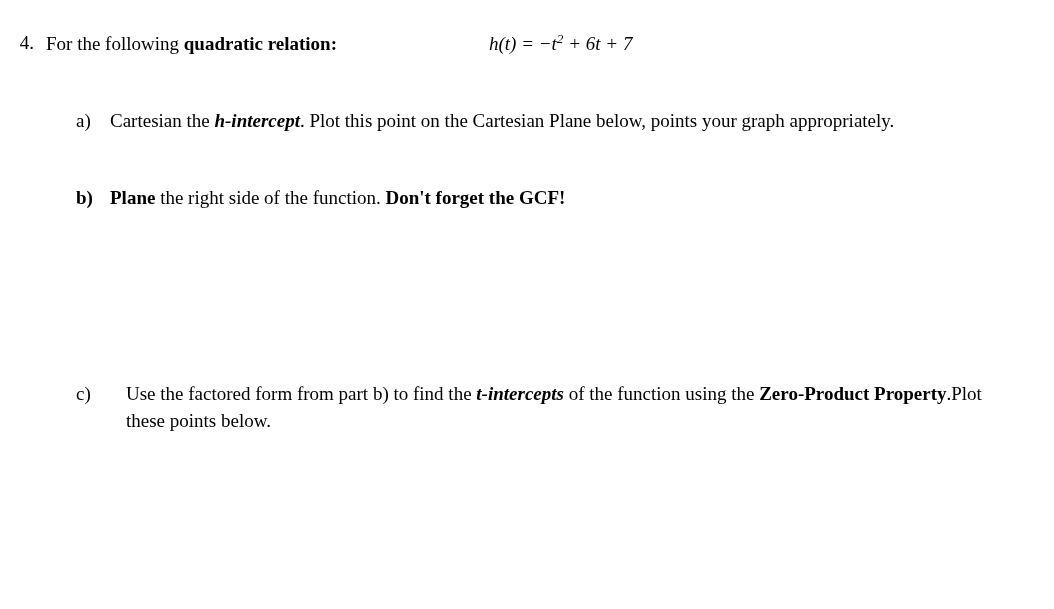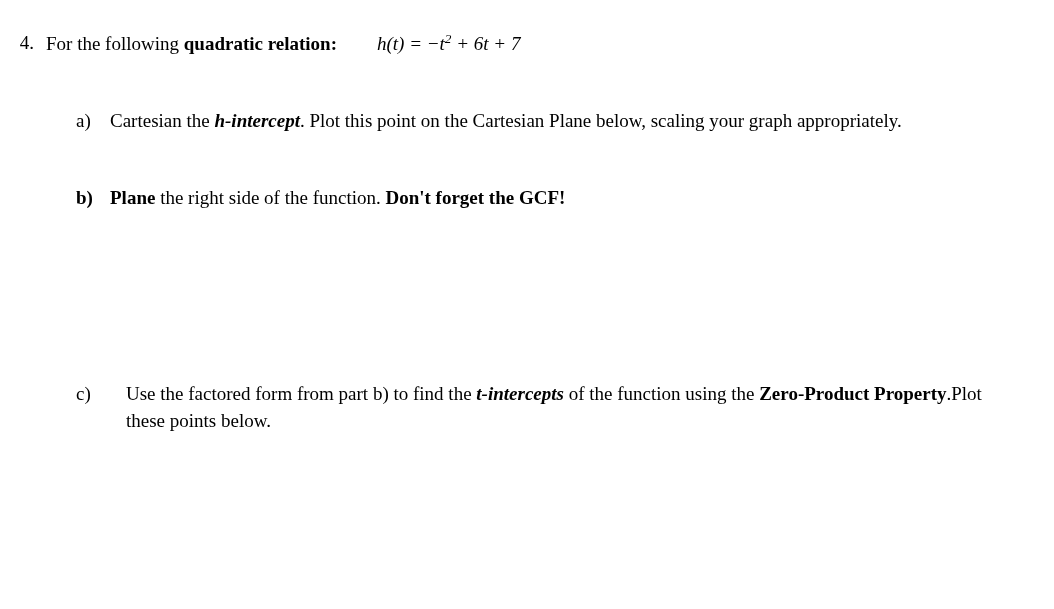--- a/index.html
+++ b/index.html
@@ -24,25 +24,26 @@
     .problem-number {
       min-width: 24px;
       text-align: right;
     }
     .problem-body {
       flex: 1;
     }
     .problem-header {
       display: flex;
       align-items: baseline;
-      gap: 40px;
+      gap: 112px;
       margin-bottom: 50px;
     }
     .equation {
       font-style: italic;
+      margin-left: 40px;
     }
     .subpart {
       display: flex;
       gap: 12px;
       margin-left: 30px;
       margin-bottom: 50px;
     }
     .subpart-label {
       min-width: 22px;
     }
@@ -82,21 +83,21 @@
         <span>For the following </span><span class="bold">quadratic relation:</span>
       </span>
       <span class="equation">
         <span>h(t) = </span><span>−t</span><span class="sup">2</span><span> + 6t + 7</span>
       </span>
     </div>
 
     <div class="subpart">
       <div class="subpart-label">a)</div>
       <div class="subpart-body">
-        <span>Cartesian the </span><span class="bolditalic">h-intercept</span><span>.  Plot this point on the Cartesian Plane below, scaling your graph appropriately.</span>
+        <span>Cartesian the </span><span class="bolditalic">h-intercept</span><span>.  Plot this point on the Cartesian Plane below, points your graph appropriately.</span>
       </div>
     </div>
 
     <div class="subpart">
       <div class="subpart-label bold">b)</div>
       <div class="subpart-body">
         <span class="bold">Plane</span><span> the right side of the function.  </span><span class="bold underline">Don't forget the GCF!</span>
       </div>
     </div>
 

